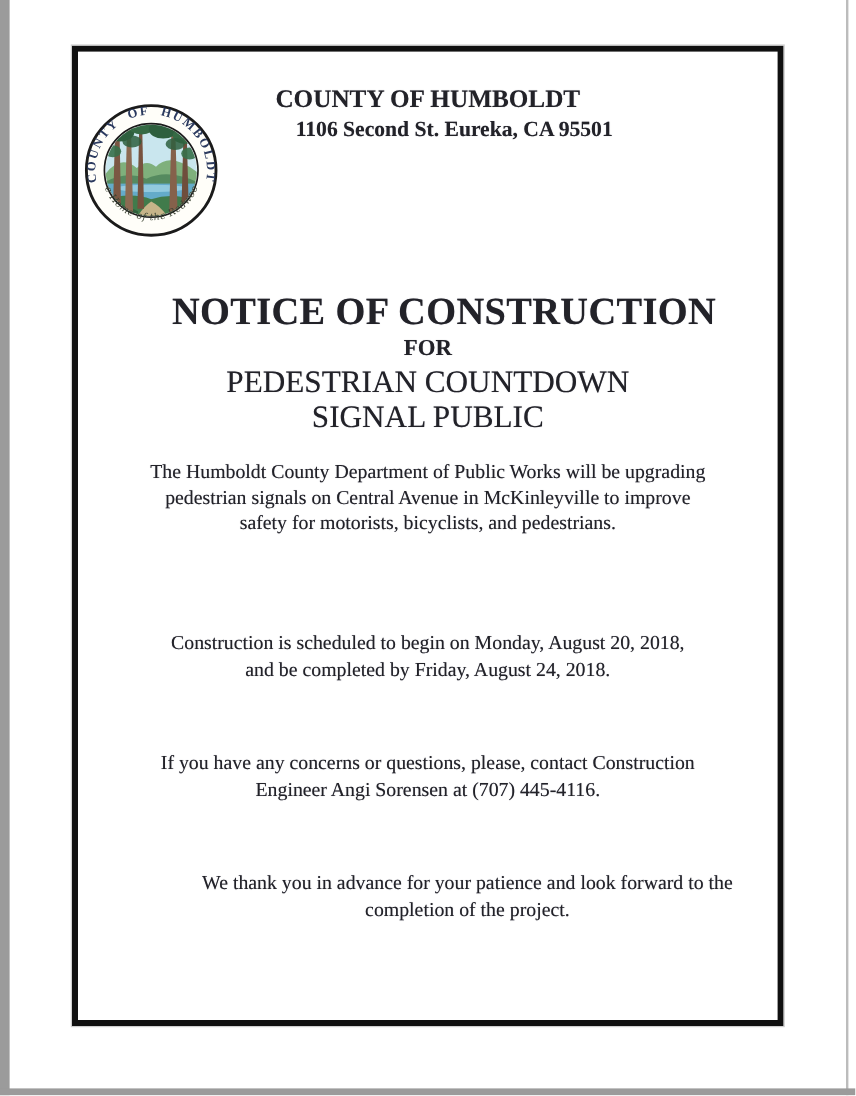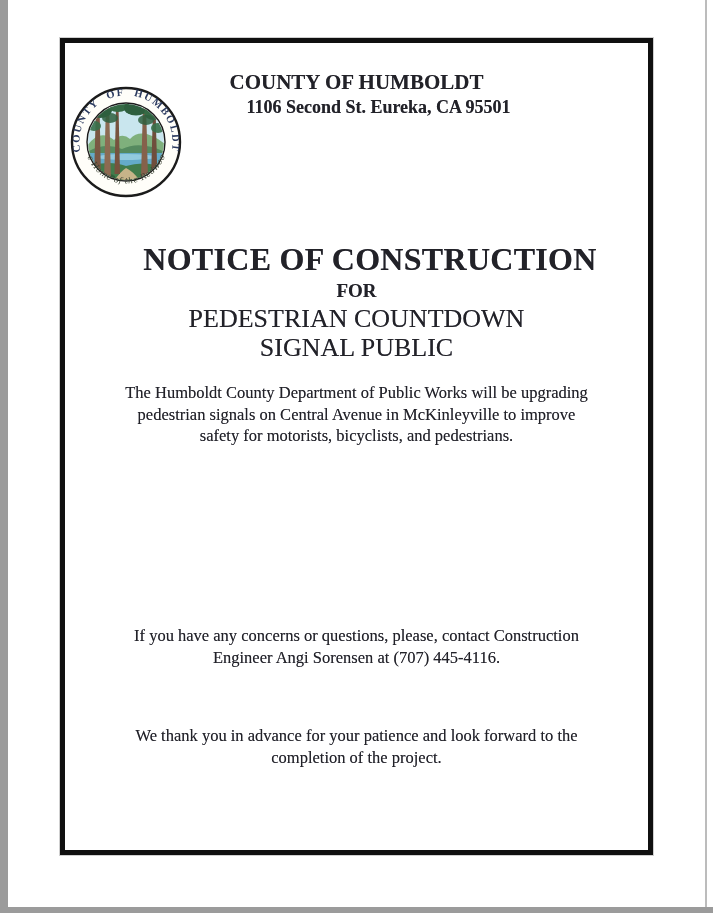--- a/index.html
+++ b/index.html
@@ -32,21 +32,21 @@
   .hdr-l12{font-size:21px;line-height:24px;font-weight:bold;}
   .hdr-l3{font-size:18px;line-height:22px;font-weight:bold;margin-top:2px;padding-left:44px;}
   .title-block{top:240px;}
   .title-main{font-size:32px;line-height:38px;font-weight:bold;letter-spacing:0.3px;padding-left:27px;}
   .title-for{font-size:19px;line-height:26px;font-weight:bold;}
   .title-sub{font-size:26px;line-height:29px;font-weight:normal;}
   .para{font-size:16.5px;line-height:21.5px;white-space:pre-line;}
   .p1{top:382px;}
   .p2{top:525px;}
   .p3{top:625px;}
-  .p4{top:725px;}
+  .p4{top:725px;margin-left:33px;}
   .seal-ring-text{font-family:"Liberation Serif","DejaVu Serif",serif;font-weight:bold;font-size:10.5px;letter-spacing:1.6px;word-spacing:5px;fill:#2b3a5f;}
   .seal-motto{font-family:"DejaVu Serif","Liberation Serif",serif;font-style:italic;font-size:8px;letter-spacing:0.4px;fill:#3c4434;}
 </style>
 </head>
 <body>
 
 <div class="page">
 
   <div class="edge-left"></div>
   <div class="edge-right"></div>
@@ -103,19 +103,21 @@
   <div class="block title-block">
     <div class="title-main soft">NOTICE OF CONSTRUCTION</div>
     <div class="title-for soft">FOR</div>
     <div class="title-sub soft">PEDESTRIAN COUNTDOWN</div>
     <div class="title-sub soft">SIGNAL PUBLIC</div>
   </div>
 
   <div class="block para p1 soft">The Humboldt County Department of Public Works will be upgrading
 pedestrian signals on Central Avenue in McKinleyville to improve
 safety for motorists, bicyclists, and pedestrians.</div>
+  <div class="block para p2 soft">Construction is scheduled to begin on Monday, August 20, 2018,
+and be completed by Friday, August 24, 2018.</div>
   <div class="block para p3 soft">If you have any concerns or questions, please, contact Construction
 Engineer Angi Sorensen at (707) 445-4116.</div>
   <div class="block para p4 soft">We thank you in advance for your patience and look forward to the
 completion of the project.</div>
 
   <div class="edge-bottom"></div>
 </div>
 
 </body></html>

